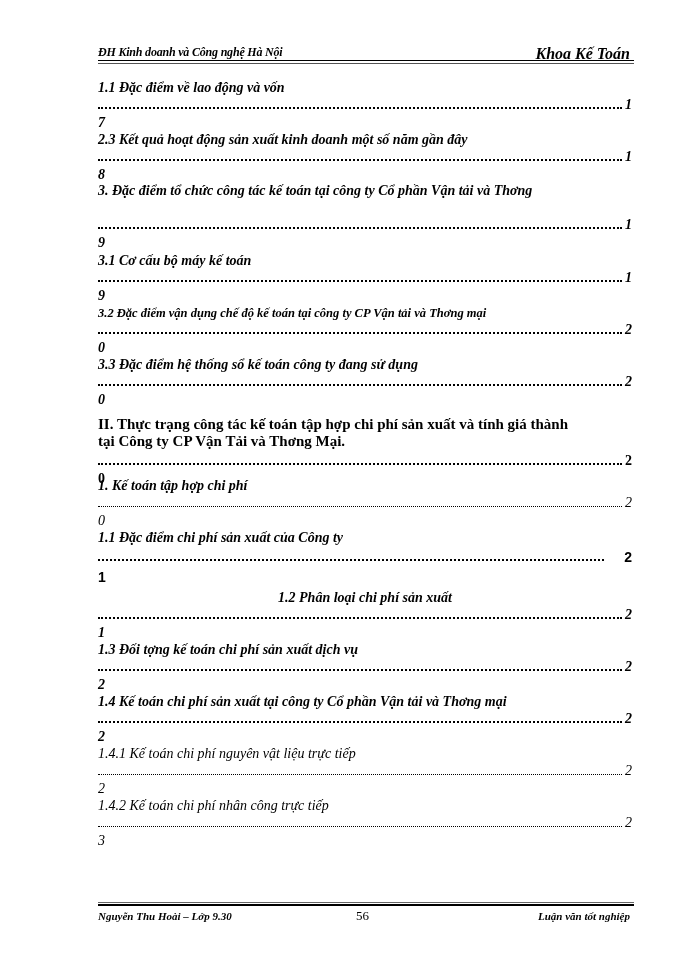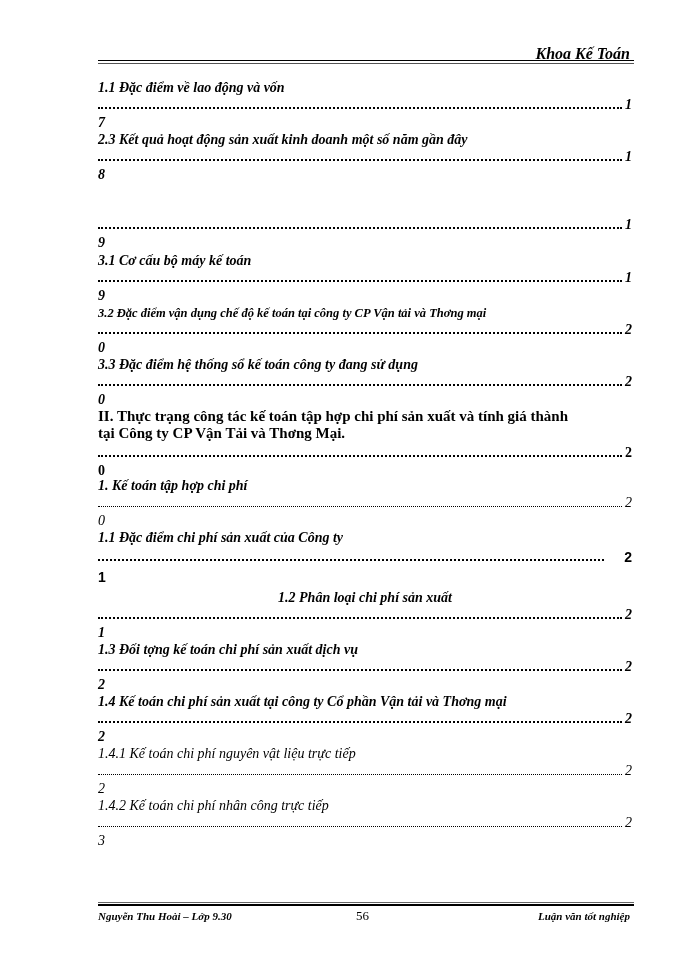--- a/index.html
+++ b/index.html
@@ -28,20 +28,21 @@
   .footer .rule1 { position:absolute; left:0; right:0; top:0; border-top:1px solid #666; }
   .footer .rule2 { position:absolute; left:0; right:0; top:2px; border-top:2px solid #000; }
   .footer .left { position:absolute; left:0; top:8px; font-size:11px; font-weight:bold; font-style:italic; }
   .footer .page { position:absolute; left:258px; top:6px; font-size:13px; }
   .footer .right { position:absolute; right:4px; top:8px; font-size:11px; font-weight:bold; font-style:italic; }
 </style>
 </head>
 <body>
 
 <div class="header">
+  <span class="left">ĐH Kinh doanh và Công nghệ Hà Nội</span>
   <span class="right">Khoa Kế Toán</span>
   <div class="rule1"></div>
   <div class="rule2"></div>
 </div>
 
 <div class="toc">
 
   <div class="entry" style="top:0px;">
     <div class="title">1.1 Đặc điểm về lao động và vốn</div>
     <div class="leader" style="top:16px;">
@@ -54,20 +55,21 @@
   <div class="entry" style="top:52px;">
     <div class="title">2.3  Kết quả hoạt động sản xuất kinh doanh một số năm gần đây</div>
     <div class="leader" style="top:16px;">
         <div class="dots"></div>
         <span class="num">1</span>
       </div>
     <div class="cont" style="top:36px;">8</div>
   </div>
 
   <div class="entry" style="top:103px;">
+    <div class="title">3. Đặc điểm tổ chức công tác kế toán tại công ty Cổ phần Vận tải và Thơng</div>
     <div class="leader" style="top:33px;">
         <div class="dots"></div>
         <span class="num">1</span>
       </div>
     <div class="cont" style="top:53px;">9</div>
   </div>
 
   <div class="entry" style="top:173px;">
     <div class="title">3.1 Cơ cấu bộ máy kế toán</div>
     <div class="leader" style="top:16px;">
@@ -88,21 +90,21 @@
 
   <div class="entry" style="top:277px;">
     <div class="title">3.3 Đặc điểm hệ thống sổ kế toán công ty đang sử dụng</div>
     <div class="leader" style="top:16px;">
         <div class="dots"></div>
         <span class="num">2</span>
       </div>
     <div class="cont" style="top:36px;">0</div>
   </div>
 
-  <div class="entry" style="top:328px;">
+  <div class="entry" style="top:336px;">
     <div class="title plain">II. Thực trạng công tác kế toán tập hợp chi phí sản xuất và tính giá thành</div>
     <div class="title plain">tại Công ty CP Vận Tải và Thơng   Mại.</div>
     <div class="leader" style="top:36px;">
         <div class="dots"></div>
         <span class="num" style="font-style:normal;">2</span>
       </div>
     <div class="cont" style="top:56px;font-style:normal;">0</div>
   </div>
 
   <div class="entry" style="top:398px;">

